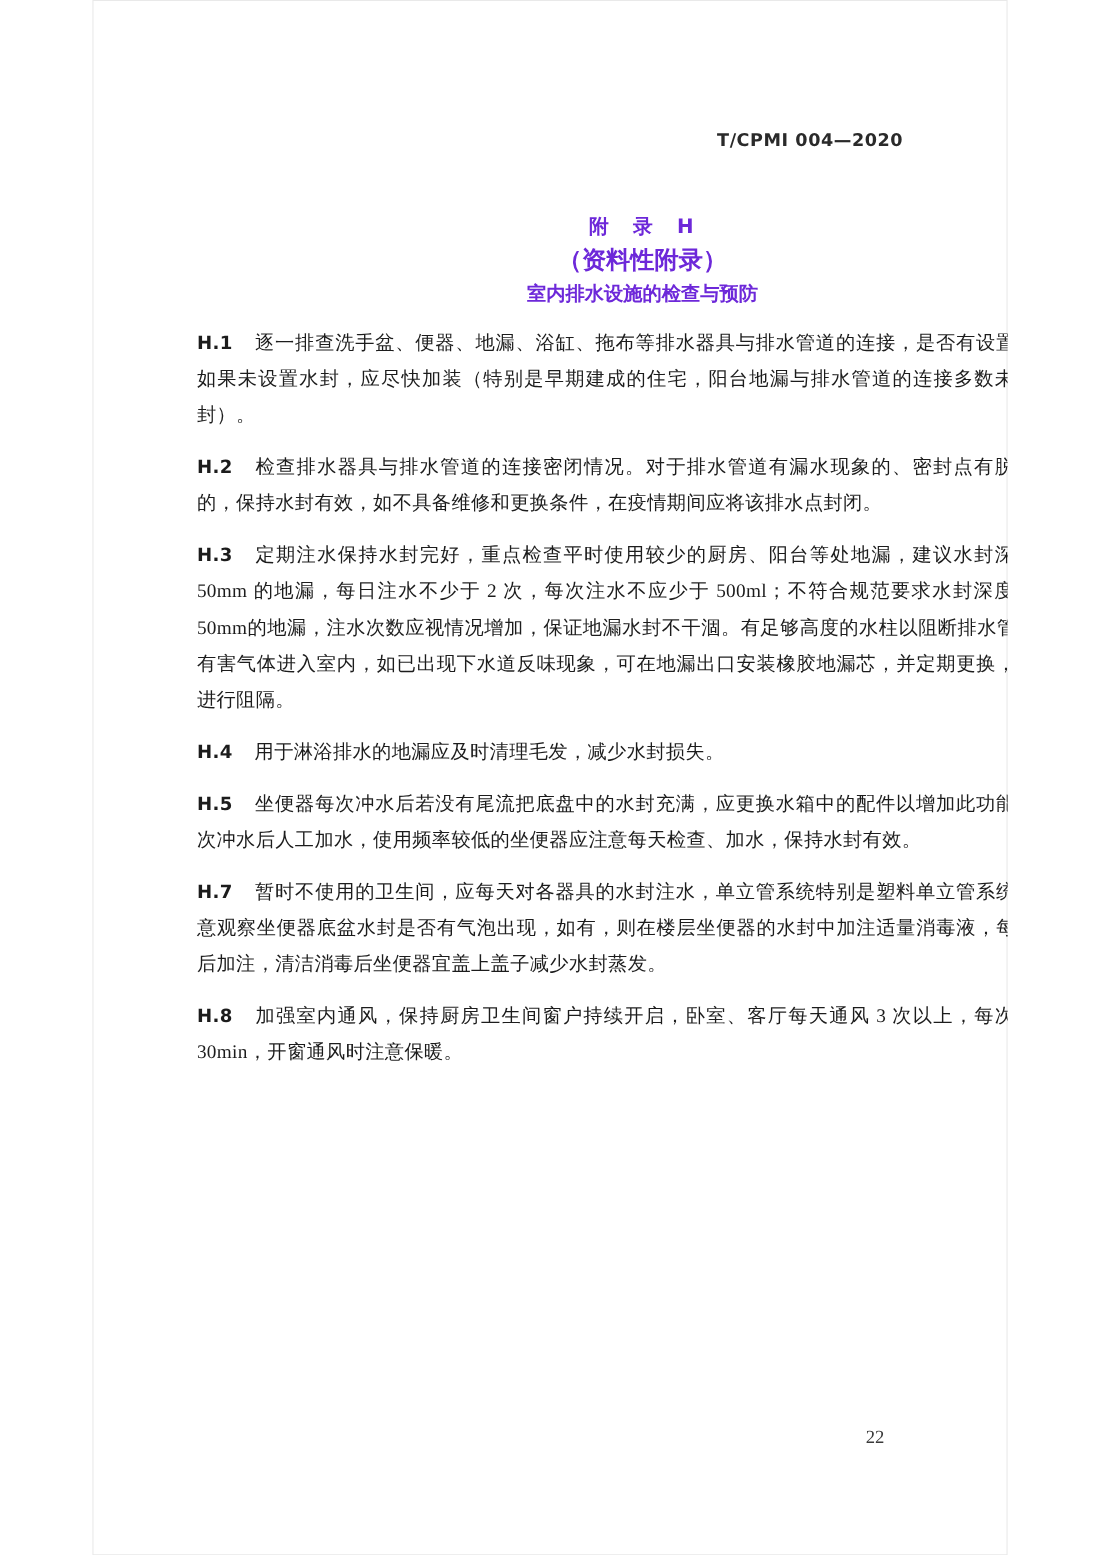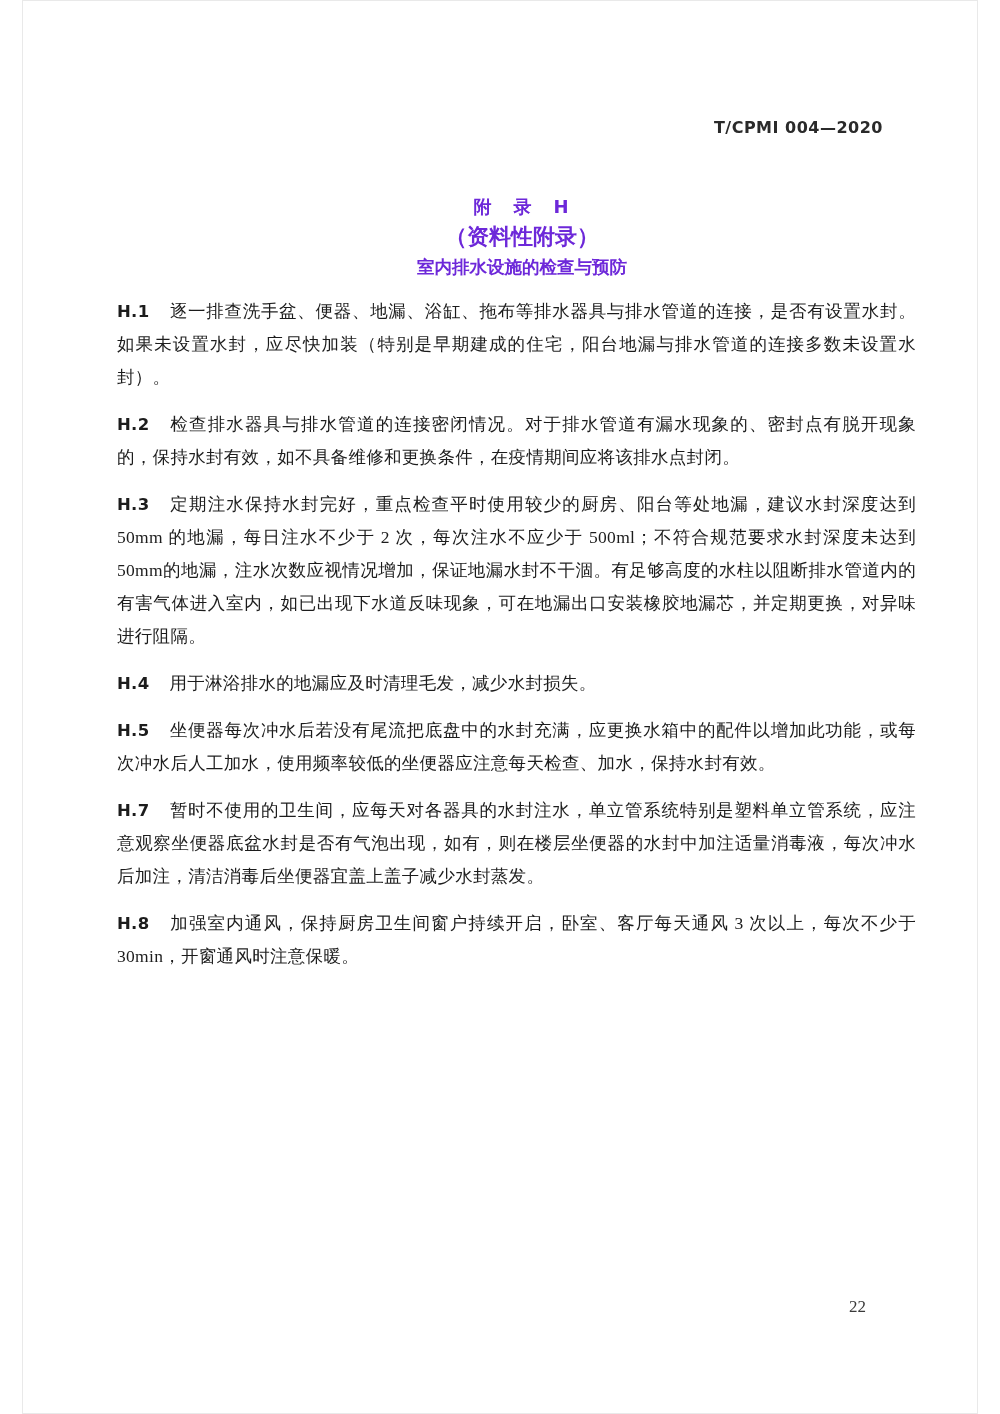--- a/index.html
+++ b/index.html
@@ -2,21 +2,21 @@
 <html lang="zh"><head>
 <meta charset="utf-8">
 <style>
   html, body {
     margin: 0;
     padding: 0;
     background: #ffffff;
   }
   .page {
     position: relative;
-    width: 956px;
+    width: 832px;
     height: 1414px;
     margin: 0 auto;
     background: #ffffff;
     box-shadow: inset 0 0 0 1px #e9e9e9;
     box-sizing: border-box;
     color: #1c1c1c;
     font-family: "Liberation Serif", "DejaVu Serif", serif;
     overflow: hidden;
   }
   .doc-header {

